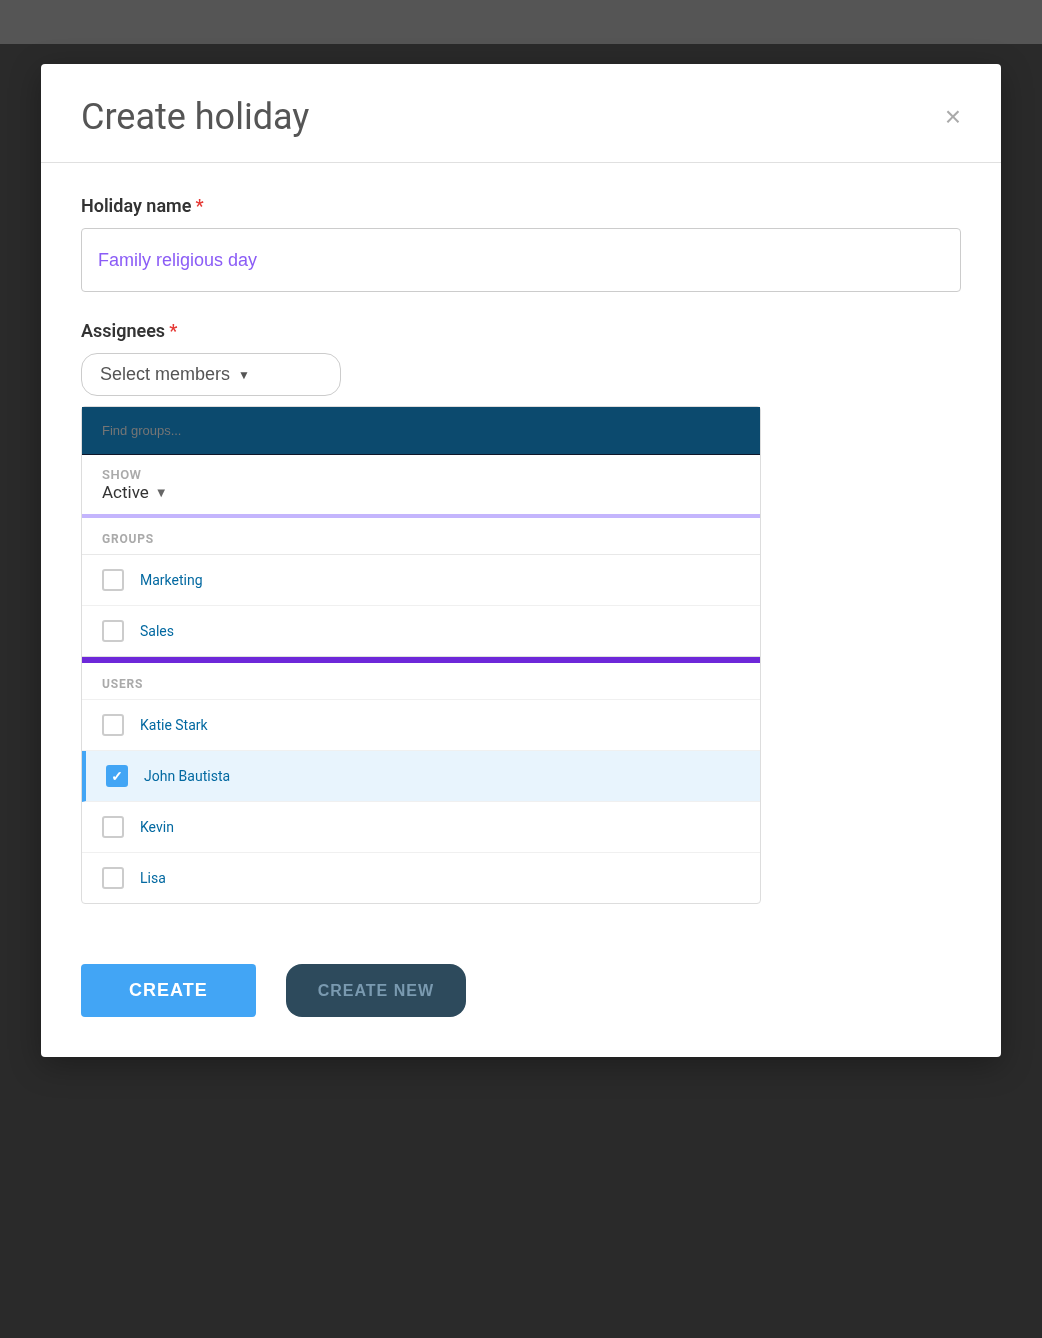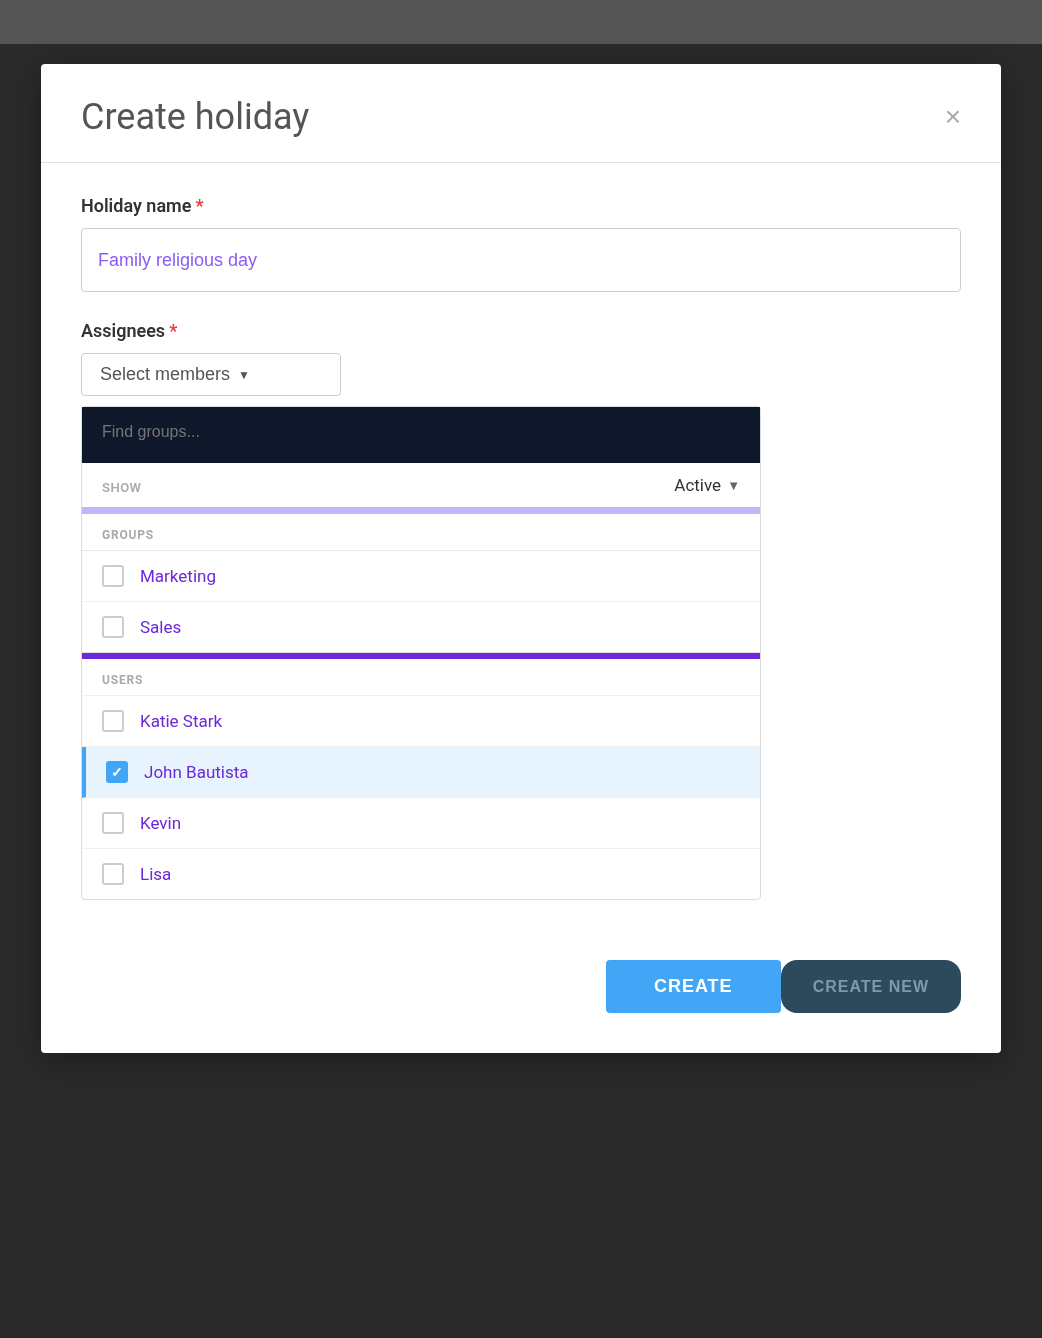--- a/index.html
+++ b/index.html
@@ -74,21 +74,21 @@
       outline: none;
     }
     .field-group {
       margin-bottom: 28px;
     }
     .select-members-btn {
       display: flex;
       align-items: center;
       gap: 8px;
       border: 1px solid #ccc;
-      border-radius: 4px;
+      border-radius: 16px;
       padding: 10px 18px;
       font-size: 18px;
       color: #555;
       background: #fff;
       cursor: pointer;
       min-width: 260px;
     }
     .select-members-btn .arrow {
       font-size: 12px;
       color: #555;
@@ -97,33 +97,34 @@
     .dropdown-container {
       border: 1px solid #ddd;
       border-radius: 4px;
       margin-top: 10px;
       width: 680px;
       background: #fff;
     }
     .find-groups-input {
       width: 100%;
       border: none;
-      border-bottom: 6px solid #0f172a;
+      border-bottom: 1px solid #0f172a;
       padding: 16px 20px;
-      font-size: 16px;
+      font-size: 13px;
       color: #aaa;
       outline: none;
-      background: #0f172a;
+      background: #0c4a6e;
     }
     .show-row {
       display: flex;
-      align-items: flex-end;
+      align-items: flex-start;
       justify-content: space-between;
       padding: 12px 20px;
-      border-bottom: 7px solid #c4b5fd;
+      border-bottom: 4px solid #c4b5fd;
+      flex-direction: column;
     }
     .show-label {
       font-size: 13px;
       font-weight: 600;
       color: #aaa;
       letter-spacing: 0.5px;
     }
     .active-dropdown {
       display: flex;
       align-items: center;
@@ -170,29 +171,28 @@
       background: #42a5f5;
       border-color: #42a5f5;
     }
     .checkbox.checked::after {
       content: '✓';
       color: #fff;
       font-size: 14px;
       font-weight: bold;
     }
     .list-item-text {
-      font-size: 17px;
-      color: #6d28d9;
+      font-size: 14px;
+      color: #0369a1;
     }
     
     .modal-actions {
       padding: 32px 40px 40px 40px;
       display: flex;
-      justify-content: flex-end;
-      gap: 0;
+      gap: 30px;
     }
     .btn-create {
       background: #42a5f5;
       color: #fff;
       border: none;
       border-radius: 4px;
       padding: 16px 48px;
       font-size: 18px;
       font-weight: 600;
       letter-spacing: 1px;

